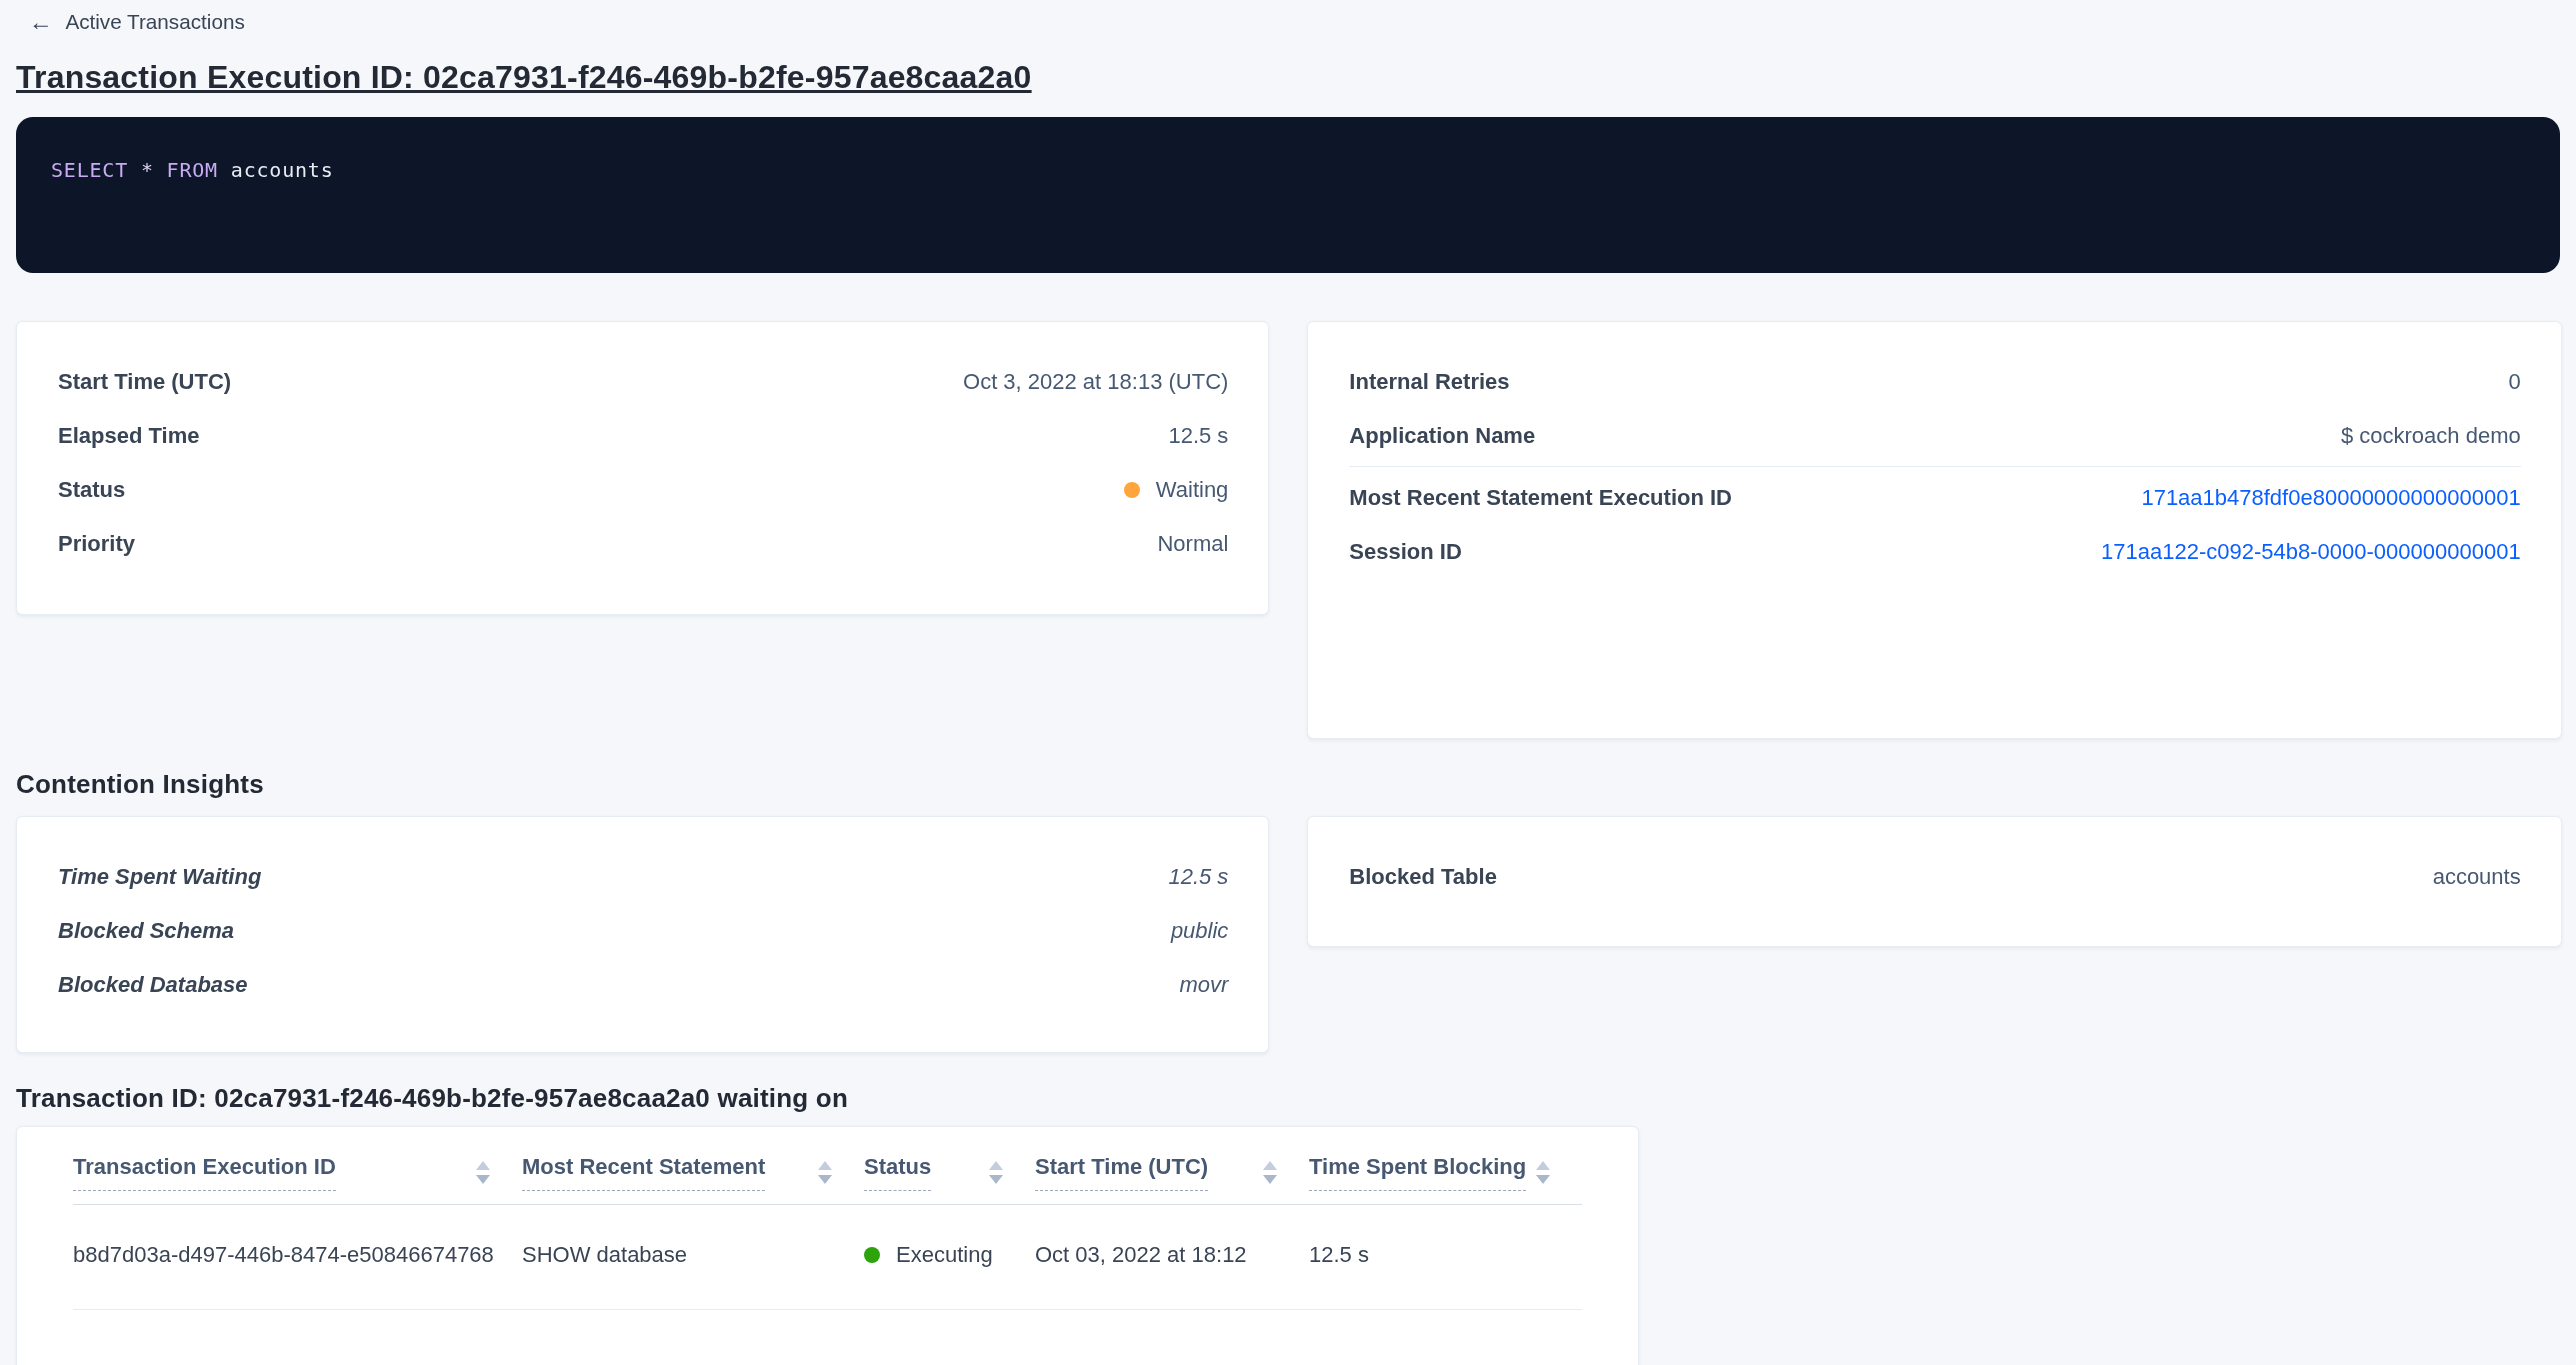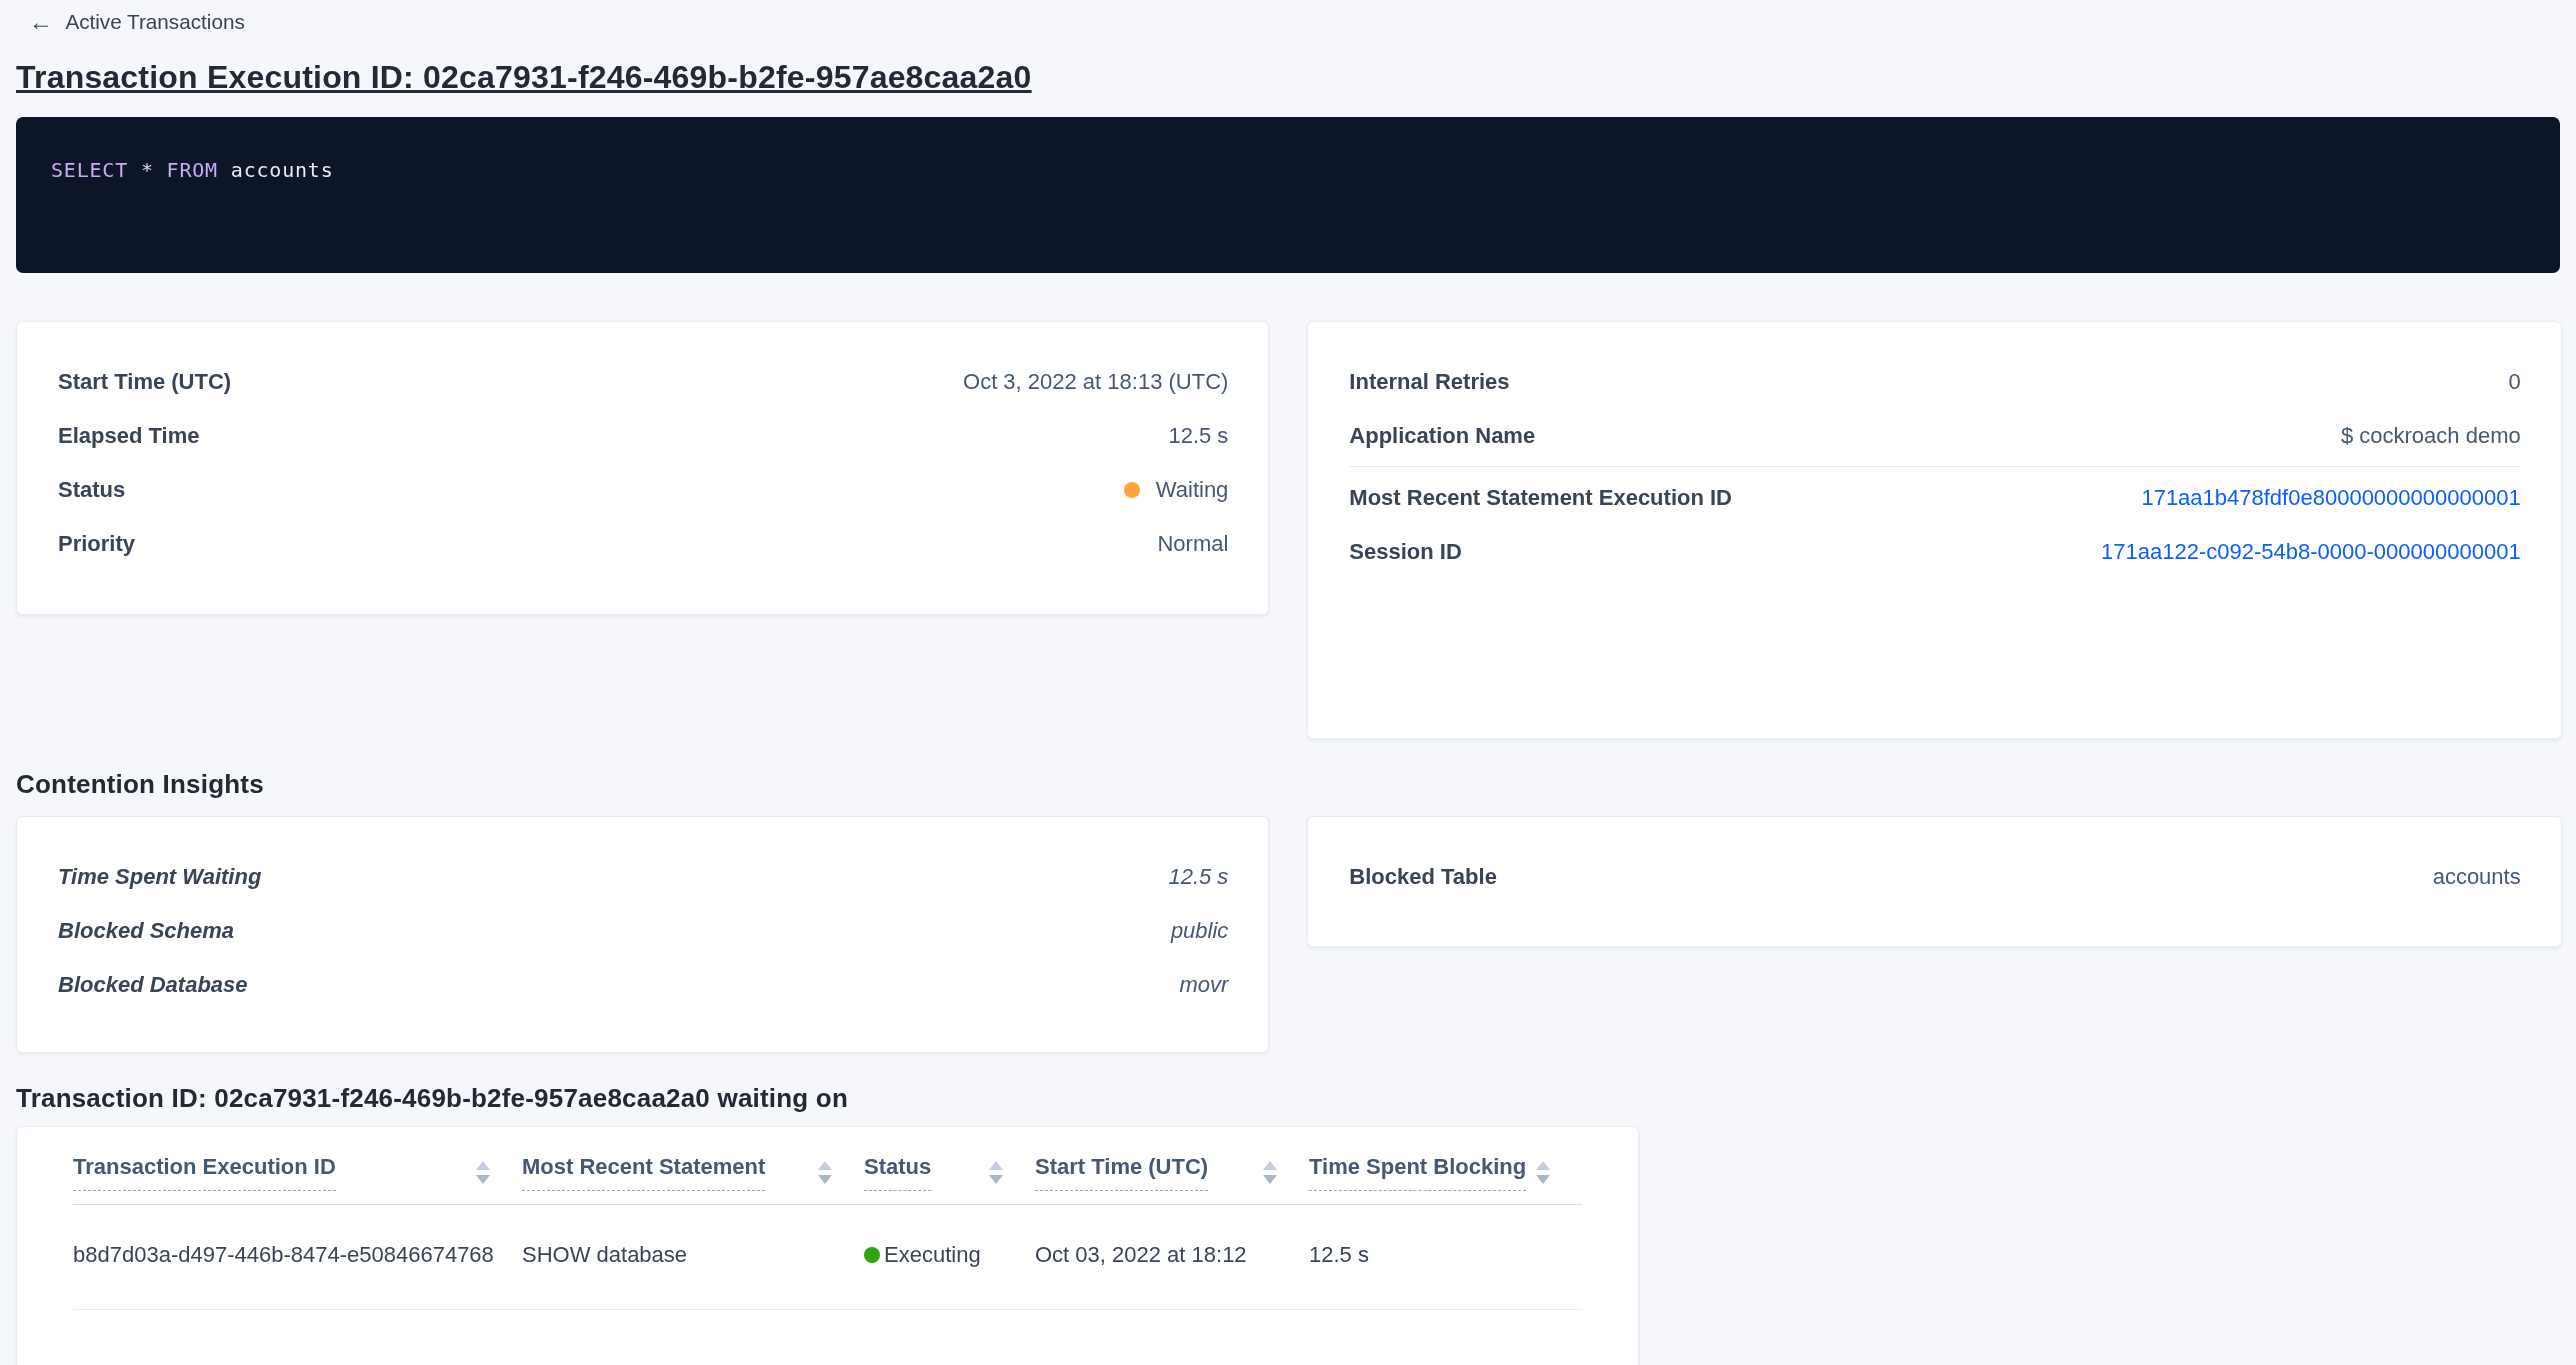--- a/index.html
+++ b/index.html
@@ -46,21 +46,21 @@
     font-weight: 600;
     color: var(--heading);
     letter-spacing: 0.2px;
     text-decoration: underline;
   }
   .sql-box {
     margin-top: 20.7px;
     width: 2544px;
     height: 156px;
     background: var(--sql-bg);
-    border-radius: 7px;
+    border-radius: 17px;
     padding: 41px 35px;
     font-family: "DejaVu Sans Mono", "Liberation Mono", monospace;
     font-size: 20px;
     letter-spacing: 0.8px;
     color: var(--sql-text);
     white-space: pre;
   }
   .sql-kw { color: var(--sql-keyword); }
   .sql-star { color: var(--sql-star); }
   .sql-ident { color: var(--sql-text); }
@@ -168,21 +168,21 @@
   }
   .waiting-table td {
     padding: 37px 32px 40px 0;
     border-bottom: 1.6px solid var(--border-light);
     font-size: 22px;
     color: var(--label);
     vertical-align: middle;
     white-space: nowrap;
     overflow: hidden;
   }
-  .cell-status { display: inline-flex; align-items: center; gap: 4px; }
+  .cell-status { display: inline-flex; align-items: center; gap: 16px; }
 </style>
 </head>
 <body>
 
 
 
 <a class="breadcrumb">
   <span class="back-arrow">←</span>
   <span>Active Transactions</span>
 </a>

